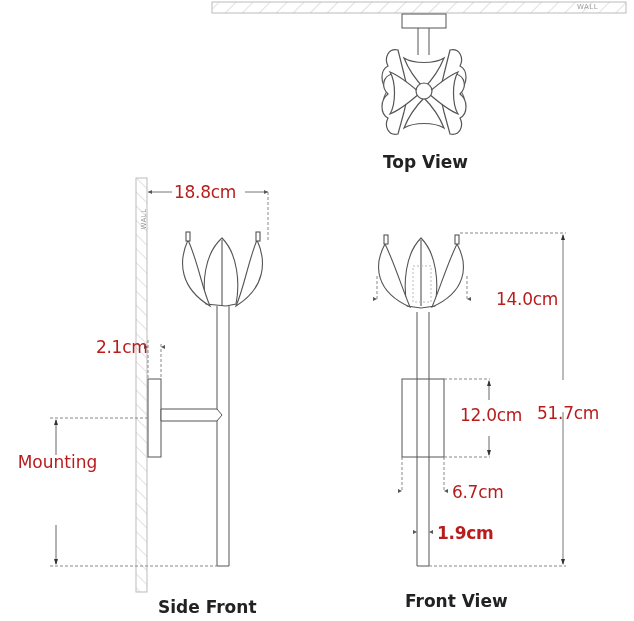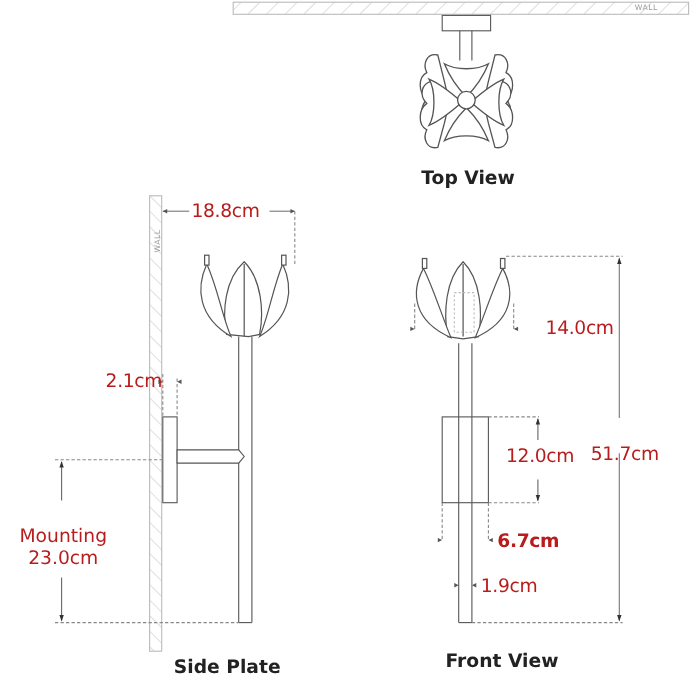--- a/index.html
+++ b/index.html
@@ -120,24 +120,23 @@
     <path d="M417 532 l-4 -2 v4 z M429 532 l4 -2 v4 z" fill="#555"></path>
   </g>
 </svg>
 
 <span class="lbl wall-tag" style="left:577px; top:3px;">WALL</span>
 <span class="lbl view" style="left:383px; top:152px;">Top View</span>
 
 <span class="lbl wall-tag" style="left:133px; top:215px; transform:rotate(-90deg);">WALL</span>
 <span class="lbl dim" style="left:174px; top:182px;">18.8cm</span>
 <span class="lbl dim" style="left:96px; top:337px;">2.1cm</span>
-<div class="lbl mount" style="left:5px; top:478px; width:105px;">
+<div class="lbl mount" style="left:5px; top:452px; width:105px;">
   <div>Mounting</div>
-  <div>23.0cm</div>
 </div>
-<span class="lbl view" style="left:158px; top:597px;">Side Plate</span>
+<span class="lbl view" style="left:158px; top:597px;">Side Front</span>
 
 <span class="lbl dim" style="left:496px; top:289px;">14.0cm</span>
 <span class="lbl dim" style="left:537px; top:387px;margin-top:16px;">51.7cm</span>
 <span class="lbl dim" style="left:460px; top:405px;">12.0cm</span>
-<span class="lbl dim" style="left:452px; top:482px;font-weight:bold;">6.7cm</span>
-<span class="lbl dim" style="left:437px; top:523px;">1.9cm</span>
+<span class="lbl dim" style="left:452px; top:482px;">6.7cm</span>
+<span class="lbl dim" style="left:437px; top:523px;font-weight:bold;">1.9cm</span>
 <span class="lbl view" style="left:405px; top:591px;">Front View</span>
 
 </body></html>

